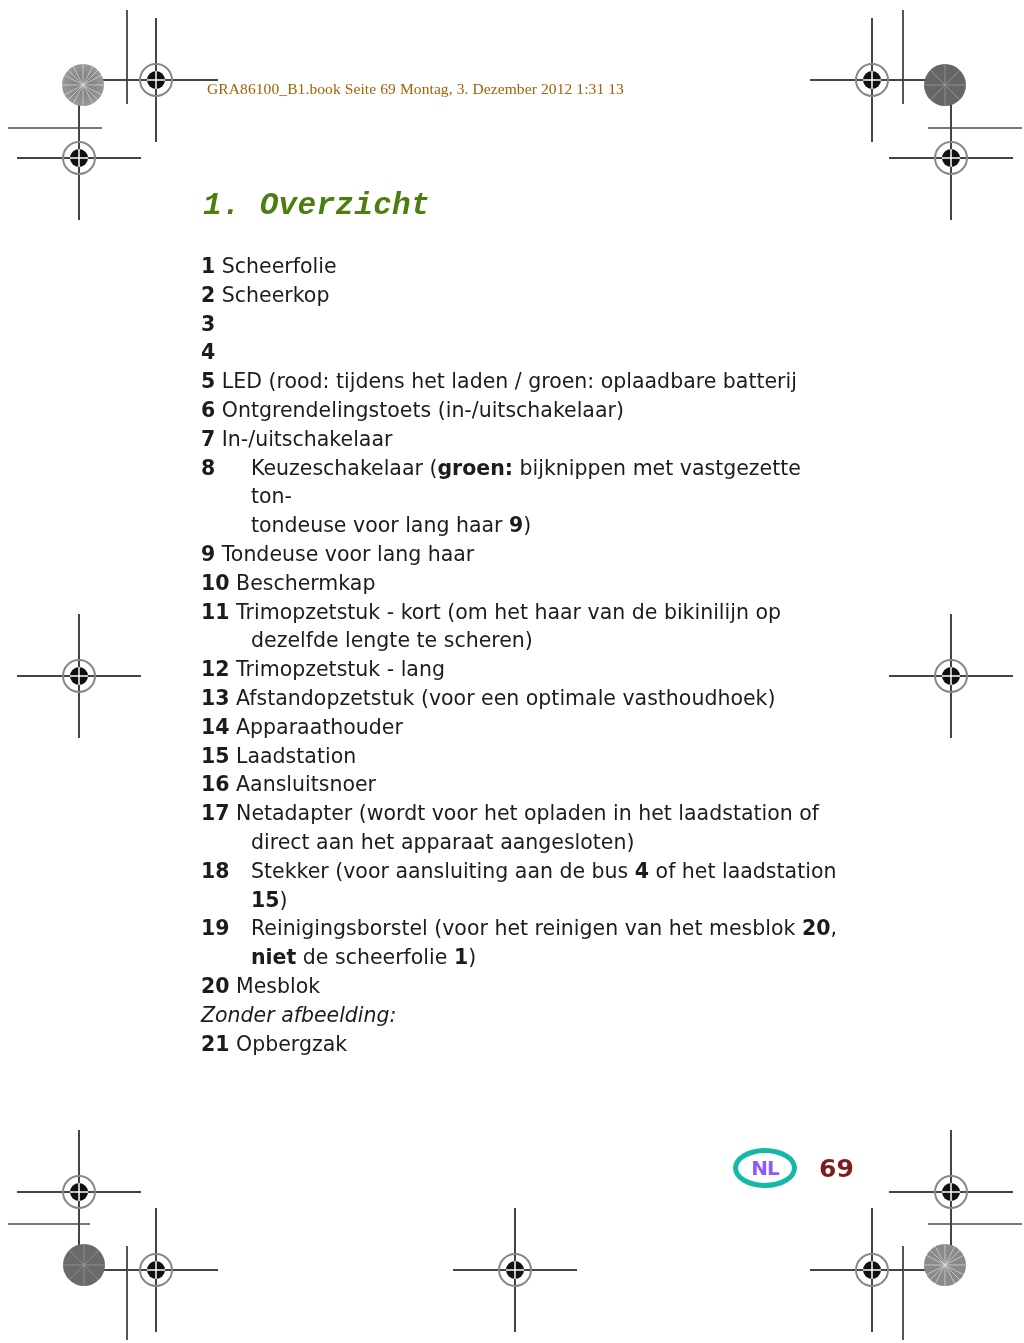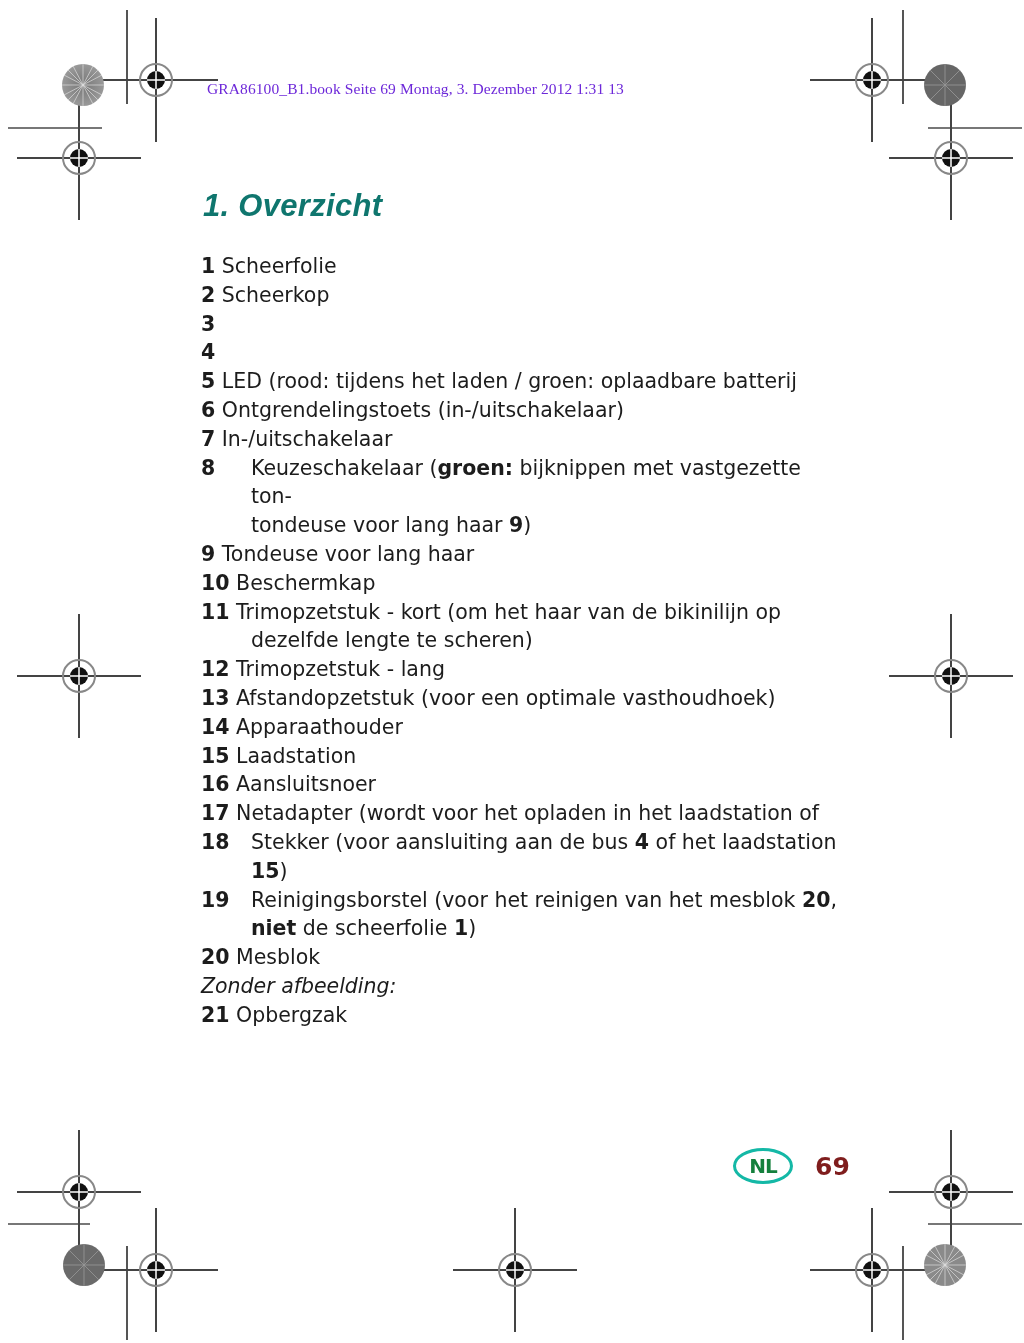--- a/index.html
+++ b/index.html
@@ -3,32 +3,32 @@
 <meta charset="utf-8">
 <style>
   html, body { margin:0; padding:0; background:#ffffff; }
   body { width:1024px; height:1343px; position:relative; overflow:hidden; font-family:"DejaVu Sans", sans-serif; color:#1a1a1a; }
   .vline { position:absolute; width:2px; background:#555; }
   .hline { position:absolute; height:2px; background:#777; }
   .reg { position:absolute; width:124px; height:124px; }
   .reg svg { width:100%; height:100%; display:block; }
   .dial { position:absolute; width:44px; height:44px; border-radius:50%; }
   .dial svg { width:100%; height:100%; display:block; }
-  .header-line { position:absolute; left:207px; top:80px; font-family:"Liberation Serif", serif; font-size:15.5px; color:#6d28d9; letter-spacing:0.1px; white-space:nowrap; }
-  .title { position:absolute; left:203px; top:188px; font-family:Liberation Sans, sans-serif; font-weight:bold; font-style:italic; font-size:31px; color:#0f766e; letter-spacing:0.3px; }
+  .header-line { position:absolute; left:207px; top:80px; font-family:"Liberation Serif", serif; font-size:15.5px; color:#a16207; letter-spacing:0.1px; white-space:nowrap; }
+  .title { position:absolute; left:203px; top:188px; font-family:Liberation Mono, monospace; font-weight:bold; font-style:italic; font-size:31px; color:#4d7c0f; letter-spacing:0.3px; }
   .list { position:absolute; left:201px; top:252px; width:640px; font-family:"DejaVu Sans", sans-serif; font-size:20.5px; line-height:28.8px; color:#1c1c1c; }
   .item { display:flex; }
   .num { font-weight:bold; white-space:nowrap; }
   .num.pad { min-width:50px; }
   .txt { }
   .txt b { font-weight:bold; }
   .cont { padding-left:50px; }
   .italic-note { font-style:italic; }
   .footer { position:absolute; left:733px; top:1148px; display:flex; align-items:center; }
-  .nl-badge { border:3px solid #14b8a6; border-radius:50%/50%; width:54px; height:30px; display:flex; align-items:center; justify-content:center; font-weight:bold; font-size:20px; color:#15803d; letter-spacing:-1px; }
+  .nl-badge { border:5px solid #14b8a6; border-radius:50%/50%; width:54px; height:30px; display:flex; align-items:center; justify-content:center; font-weight:bold; font-size:20px; color:#8b5cf6; letter-spacing:-1px; }
   .page-no { font-weight:bold; font-size:25px; color:#7f1d1d; margin-left:22px; }
 </style>
 </head>
 <body>
 
 <div>
 
   <div class="vline" style="left:126px; top:10px; height:94px;"></div>
   <div class="vline" style="left:902px; top:10px; height:94px;"></div>
 
@@ -284,20 +284,21 @@
       <span class="txt">&nbsp;<span>Laadstation</span></span>
     </div>
     <div class="item">
       <span class="num">16</span>
       <span class="txt">&nbsp;<span>Aansluitsnoer</span></span>
     </div>
     <div class="item">
       <span class="num">17</span>
       <span class="txt">&nbsp;<span>Netadapter (wordt voor het opladen in het laadstation of</span></span>
     </div>
+    <div class="cont">direct aan het apparaat aangesloten)</div>
     <div class="item">
       <span class="num pad">18</span>
       <span class="txt"><span>Stekker (voor aansluiting aan de bus </span><b>4</b><span> of het laadstation </span><b>15</b><span>)</span></span>
     </div>
     <div class="item">
       <span class="num pad">19</span>
       <span class="txt"><span>Reinigingsborstel (voor het reinigen van het mesblok </span><b>20</b><span>,</span></span>
     </div>
     <div class="item">
       <span class="num pad"></span>

